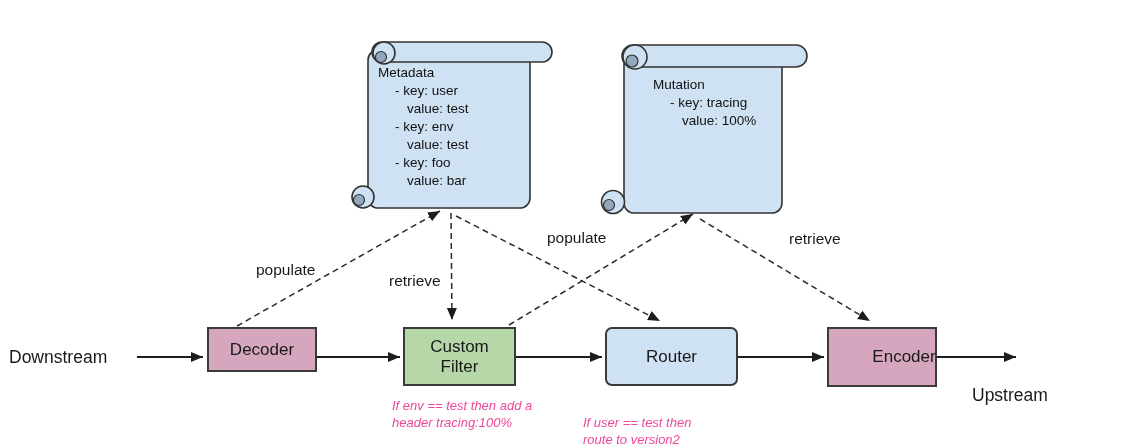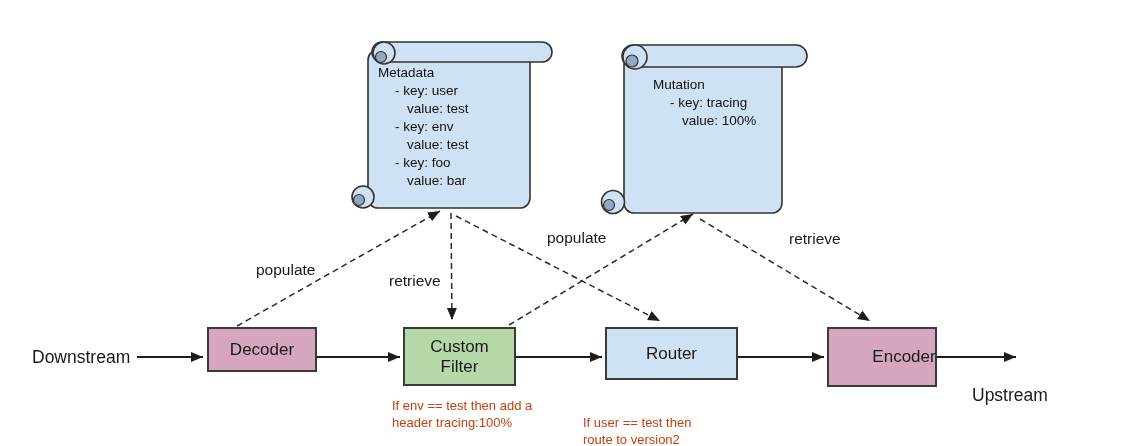--- a/index.html
+++ b/index.html
@@ -10,31 +10,31 @@
   .layer{position:absolute;left:0;top:0;width:1143px;height:446px;}
   .node{
     position:absolute;display:flex;align-items:center;justify-content:center;
     border:2px solid #3a3a3a;box-sizing:border-box;
     font-size:17px;text-align:center;line-height:20px;
   }
   .node .node-label{display:inline-block;}
   #node-decoder{left:207px;top:327px;width:110px;height:45px;}
   #node-filter{left:403px;top:327px;width:113px;height:59px;}
   #node-filter .node-label{max-width:72px;}
-  #node-router{left:605px;top:327px;width:133px;height:53px;}
+  #node-router{left:605px;top:327px;width:133px;height:59px;border-radius:7px;}
   #node-encoder{left:827px;top:327px;width:110px;height:60px;}
   .flow-label{position:absolute;font-size:17.5px;white-space:nowrap;}
-  #label-downstream{left:9px;top:347px;margin-left:23px;}
+  #label-downstream{left:9px;top:347px;}
   #label-upstream{left:972px;top:347px;margin-top:38px;}
   .edge-label{position:absolute;font-size:15.5px;white-space:nowrap;}
   #edge-label-populate-1{left:256px;top:261px;}
   #edge-label-retrieve-1{left:389px;top:272px;}
   #edge-label-populate-2{left:547px;top:229px;}
   #edge-label-retrieve-2{left:789px;top:230px;}
-  .caption{position:absolute;font-size:13px;line-height:17px;color:#c2410c;}
+  .caption{position:absolute;font-size:13px;line-height:17px;color:#ec4899;font-style:italic;}
   #caption-filter{left:392px;top:397px;width:180px;}
   #caption-router{left:583px;top:414px;width:160px;}
   .scroll-text{position:absolute;font-size:13.5px;line-height:18px;color:#111;}
   #scroll-text-metadata{left:378px;top:64px;}
   #scroll-text-mutation{left:637px;top:76px;margin-left:16px;}
   .scroll-text .indent1{padding-left:17px;}
   .scroll-text .indent2{padding-left:29px;}
 </style>
 </head>
 <body>

